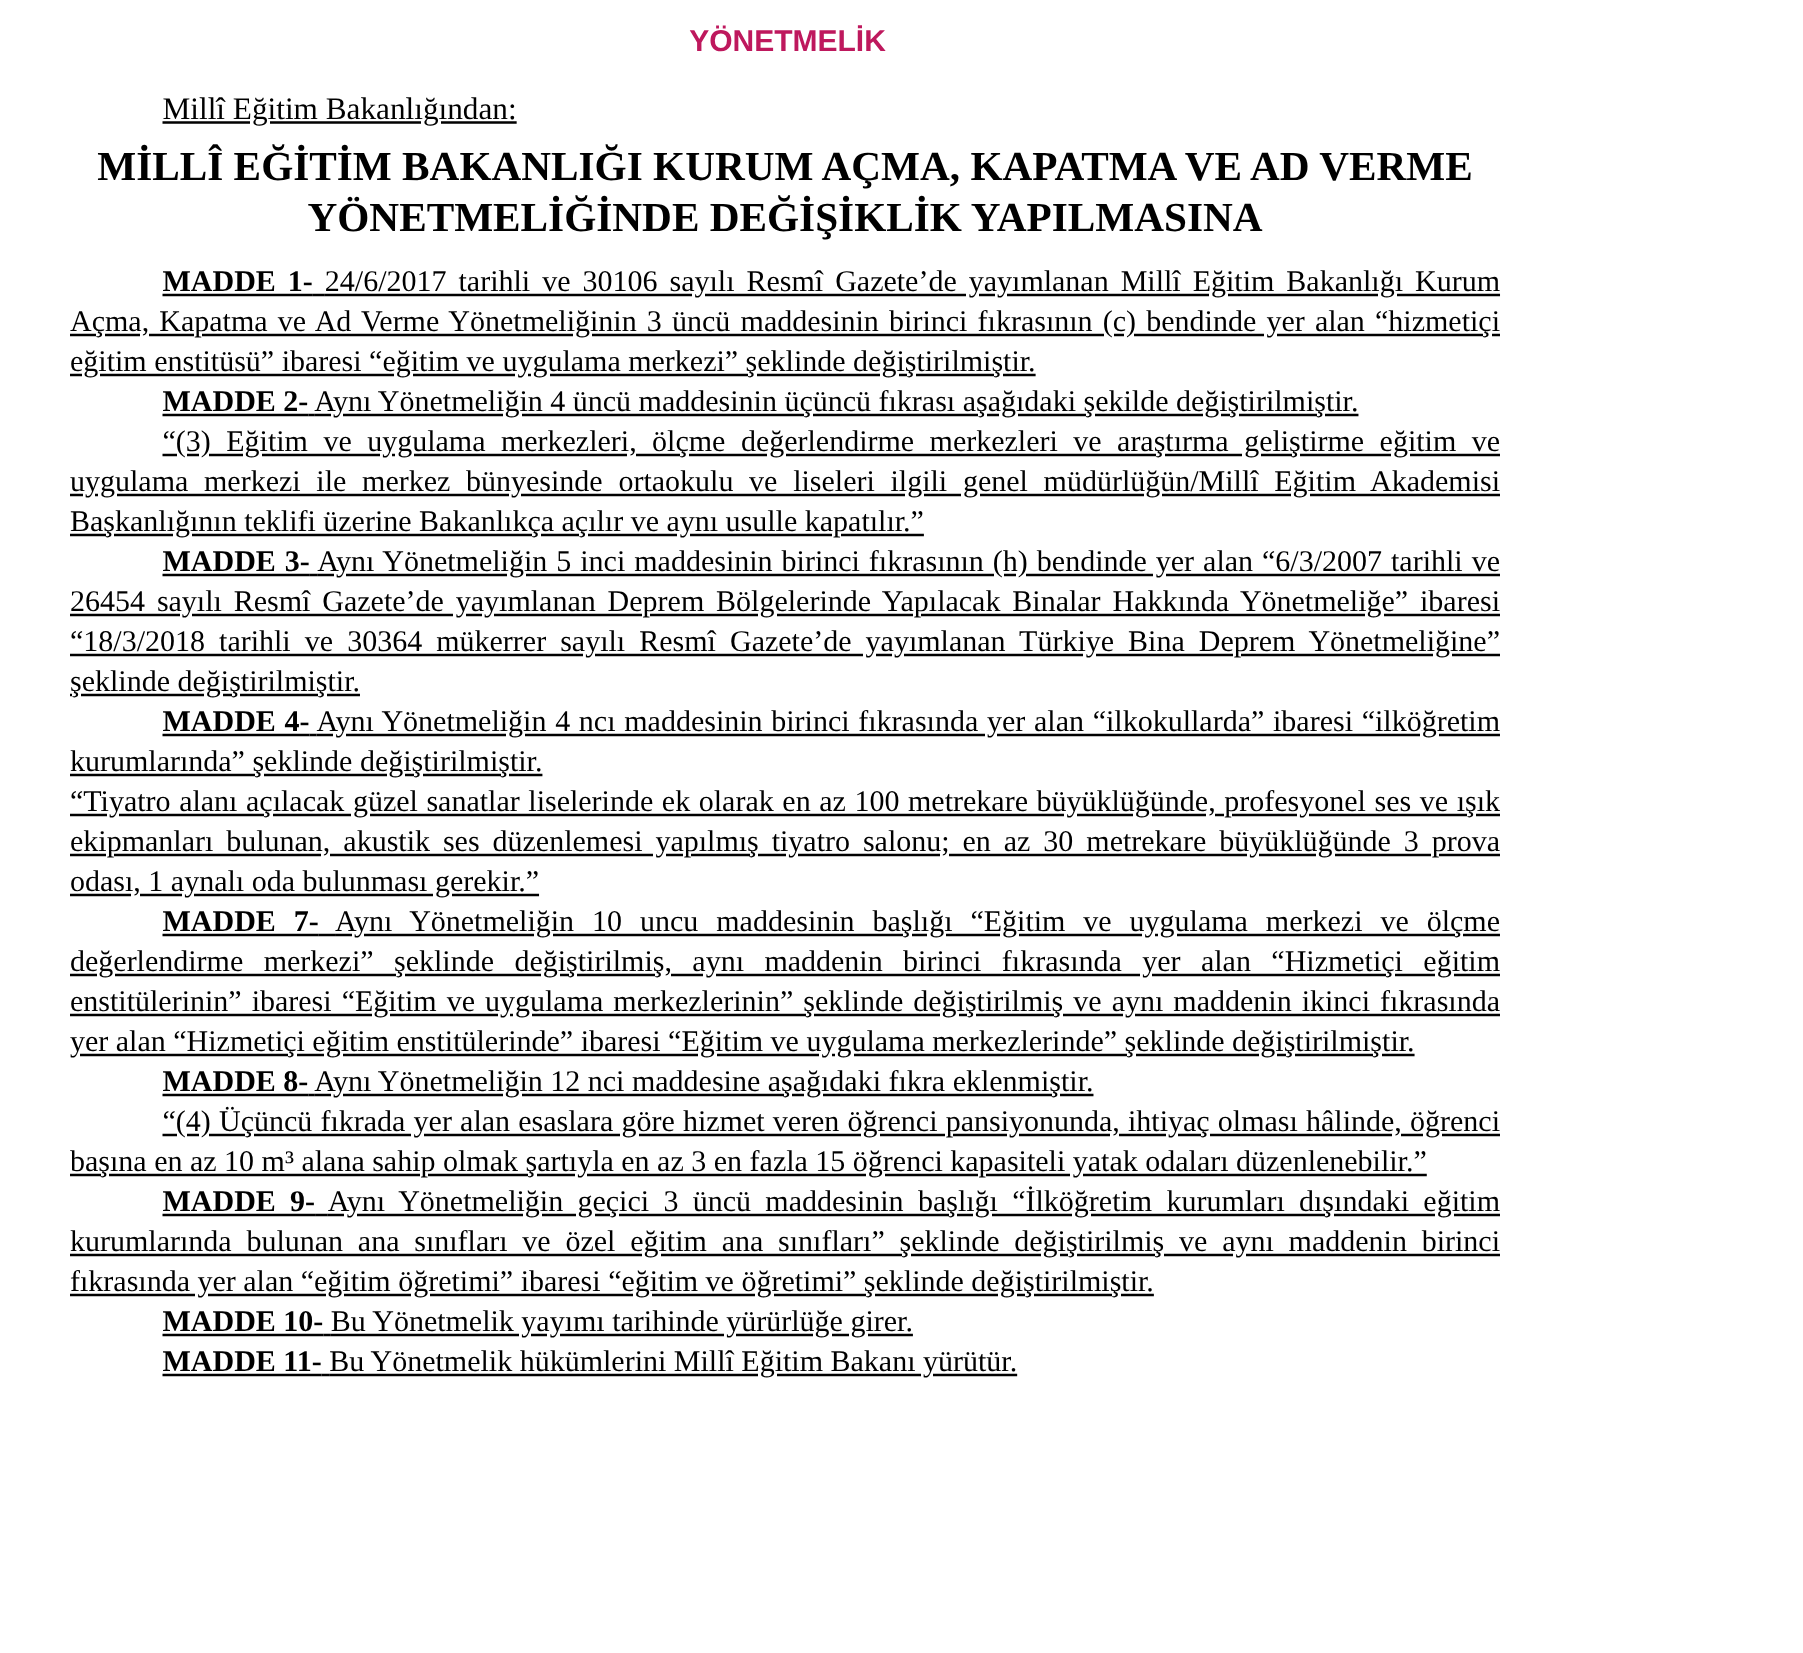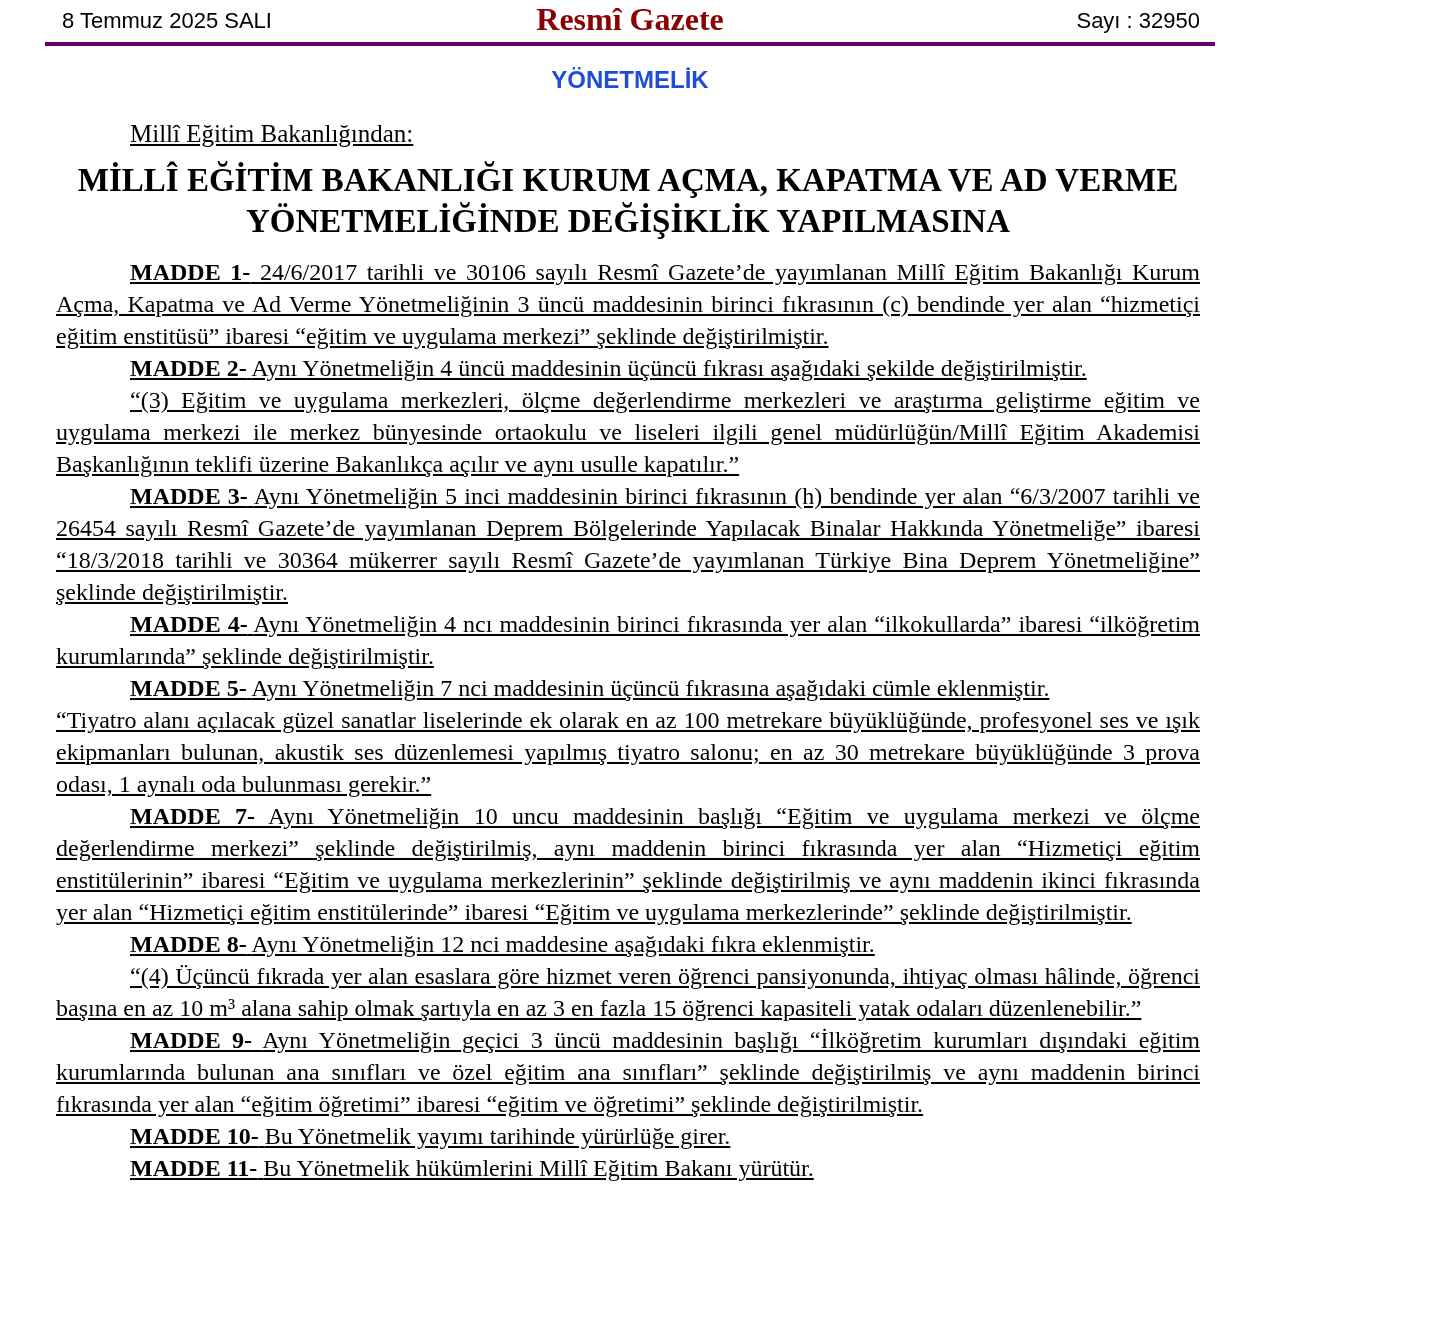--- a/index.html
+++ b/index.html
@@ -101,42 +101,36 @@
   }
   .articles p.article b {
     font-weight: bold;
   }
 </style>
 </head>
 <body>
 
 <div class="page">
 
-  <div class="masthead" style="border-bottom-color: rgb(102, 0, 102);">
-    <span class="date">8 Temmuz 2025 SALI</span>
-    <span class="gazette" style="color: rgb(139, 0, 0);">Resmî Gazete</span>
-    <span class="issue">Sayı : 32950</span>
-  </div>
 
-  <div class="section-heading" style="color: #1d4ed8;">YÖNETMELİK</div>
+  <div class="section-heading" style="color: #be185d;">YÖNETMELİK</div>
 
   <div class="ministry">Millî Eğitim Bakanlığından:</div>
 
   <div class="doc-title">
     <div>MİLLÎ EĞİTİM BAKANLIĞI KURUM AÇMA, KAPATMA VE AD VERME</div>
     <div>YÖNETMELİĞİNDE DEĞİŞİKLİK YAPILMASINA</div>
   </div>
 
   <div class="articles">
       <p class="article"><b>MADDE 1-</b> <span>24/6/2017 tarihli ve 30106 sayılı Resmî Gazete’de yayımlanan Millî Eğitim Bakanlığı Kurum Açma, Kapatma ve Ad Verme Yönetmeliğinin 3 üncü maddesinin birinci fıkrasının (c) bendinde yer alan “hizmetiçi eğitim enstitüsü” ibaresi “eğitim ve uygulama merkezi” şeklinde değiştirilmiştir.</span></p>
       <p class="article"><b>MADDE 2-</b> <span>Aynı Yönetmeliğin 4 üncü maddesinin üçüncü fıkrası aşağıdaki şekilde değiştirilmiştir.</span></p>
       <p class="article"><span>“(3) Eğitim ve uygulama merkezleri, ölçme değerlendirme merkezleri ve araştırma geliştirme eğitim ve uygulama merkezi ile merkez bünyesinde ortaokulu ve liseleri ilgili genel müdürlüğün/Millî Eğitim Akademisi Başkanlığının teklifi üzerine Bakanlıkça açılır ve aynı usulle kapatılır.”</span></p>
       <p class="article"><b>MADDE 3-</b> <span>Aynı Yönetmeliğin 5 inci maddesinin birinci fıkrasının (h) bendinde yer alan “6/3/2007 tarihli ve 26454 sayılı Resmî Gazete’de yayımlanan Deprem Bölgelerinde Yapılacak Binalar Hakkında Yönetmeliğe” ibaresi “18/3/2018 tarihli ve 30364 mükerrer sayılı Resmî Gazete’de yayımlanan Türkiye Bina Deprem Yönetmeliğine” şeklinde değiştirilmiştir.</span></p>
       <p class="article"><b>MADDE 4-</b> <span>Aynı Yönetmeliğin 4 ncı maddesinin birinci fıkrasında yer alan “ilkokullarda” ibaresi “ilköğretim kurumlarında” şeklinde değiştirilmiştir.</span></p>
-      <p class="article"><b>MADDE 5-</b> <span>Aynı Yönetmeliğin 7 nci maddesinin üçüncü fıkrasına aşağıdaki cümle eklenmiştir.</span></p>
       <p class="article no-indent"><span>“Tiyatro alanı açılacak güzel sanatlar liselerinde ek olarak en az 100 metrekare büyüklüğünde, profesyonel ses ve ışık ekipmanları bulunan, akustik ses düzenlemesi yapılmış tiyatro salonu; en az 30 metrekare büyüklüğünde 3 prova odası, 1 aynalı oda bulunması gerekir.”</span></p>
       <p class="article"><b>MADDE 7-</b> <span>Aynı Yönetmeliğin 10 uncu maddesinin başlığı “Eğitim ve uygulama merkezi ve ölçme değerlendirme merkezi” şeklinde değiştirilmiş, aynı maddenin birinci fıkrasında yer alan “Hizmetiçi eğitim enstitülerinin” ibaresi “Eğitim ve uygulama merkezlerinin” şeklinde değiştirilmiş ve aynı maddenin ikinci fıkrasında yer alan “Hizmetiçi eğitim enstitülerinde” ibaresi “Eğitim ve uygulama merkezlerinde” şeklinde değiştirilmiştir.</span></p>
       <p class="article"><b>MADDE 8-</b> <span>Aynı Yönetmeliğin 12 nci maddesine aşağıdaki fıkra eklenmiştir.</span></p>
       <p class="article"><span>“(4) Üçüncü fıkrada yer alan esaslara göre hizmet veren öğrenci pansiyonunda, ihtiyaç olması hâlinde, öğrenci başına en az 10 m³ alana sahip olmak şartıyla en az 3 en fazla 15 öğrenci kapasiteli yatak odaları düzenlenebilir.”</span></p>
       <p class="article"><b>MADDE 9-</b> <span>Aynı Yönetmeliğin geçici 3 üncü maddesinin başlığı “İlköğretim kurumları dışındaki eğitim kurumlarında bulunan ana sınıfları ve özel eğitim ana sınıfları” şeklinde değiştirilmiş ve aynı maddenin birinci fıkrasında yer alan “eğitim öğretimi” ibaresi “eğitim ve öğretimi” şeklinde değiştirilmiştir.</span></p>
       <p class="article"><b>MADDE 10-</b> <span>Bu Yönetmelik yayımı tarihinde yürürlüğe girer.</span></p>
       <p class="article"><b>MADDE 11-</b> <span>Bu Yönetmelik hükümlerini Millî Eğitim Bakanı yürütür.</span></p>
     </div>
 
 </div>

